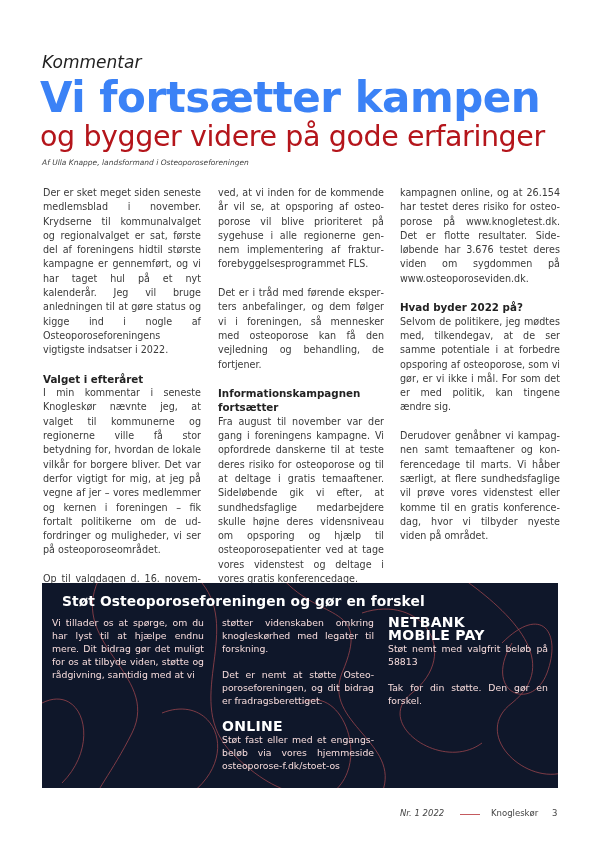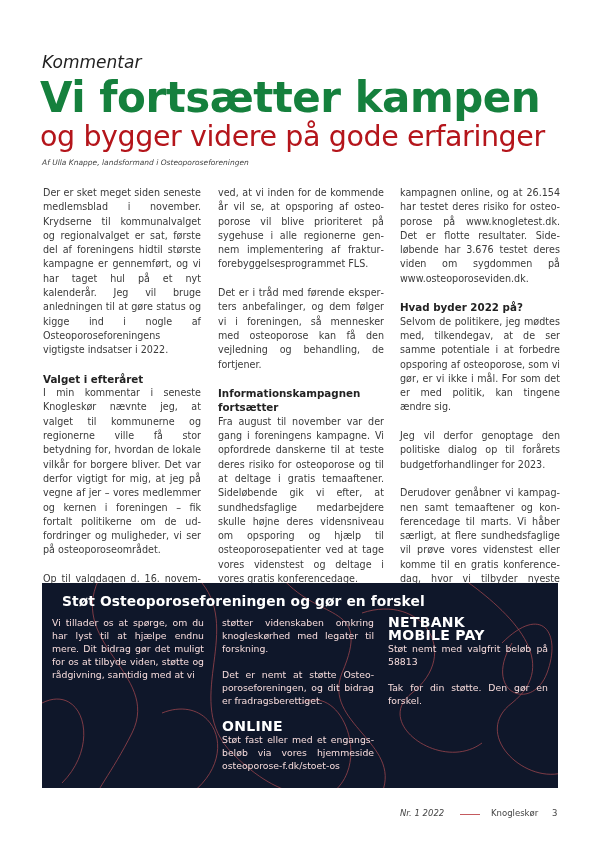--- a/index.html
+++ b/index.html
@@ -1,21 +1,21 @@
 <!DOCTYPE html>
 <html><head>
 <meta charset="utf-8">
 <style>
   html, body { margin: 0; padding: 0; background: #ffffff; }
   body { width: 600px; height: 849px; position: relative; overflow: hidden;
          font-family: "DejaVu Sans", sans-serif; color: #333333; }
   .kicker { position: absolute; left: 42px; top: 52px; font-size: 17px; font-style: italic;
             color: #222; font-family: "DejaVu Sans", sans-serif; }
   .headline { position: absolute; left: 40px; top: 74px; font-size: 42px; font-weight: bold;
-              color: #15803d; letter-spacing: -0.5px; font-family: "DejaVu Sans", sans-serif;
+              color: #3b82f6; letter-spacing: -0.5px; font-family: "DejaVu Sans", sans-serif;
               white-space: nowrap; line-height: 48px; }
   .subhead { position: absolute; left: 40px; top: 120px; font-size: 28.5px; color: #b4151b;
              font-family: "DejaVu Sans", sans-serif; white-space: nowrap; line-height: 34px;
              letter-spacing: -0.4px; }
   .byline { position: absolute; left: 42px; top: 158px; font-size: 7.5px; font-style: italic; color: #444; }
 
   .col { position: absolute; top: 186px; font-size: 9.6px; line-height: 14.3px; color: #3a3a3a;
          text-align: justify; hyphens: manual; }
   .col p { margin: 0 0 14.3px 0; }
   .col h3 { margin: 0; font-size: 10.3px; line-height: 14.3px; font-weight: bold; color: #222; text-align: left; }
@@ -62,21 +62,20 @@
   <p>Det er i tråd med førende eksper­ters anbefalinger, og dem følger vi i foreningen, så mennesker med osteoporose kan få den vejled­ning og behandling, de fortjener.</p>
   <h3>Informationskampagnen fortsætter</h3>
   <p>Fra august til november var der gang i foreningens kampagne. Vi opfor­drede danskerne til at teste deres risiko for osteoporose og til at deltage i gratis temaaftener. Side­løbende gik vi efter, at sundheds­faglige medarbejdere skulle højne deres vidensniveau om opsporing og hjælp til osteoporosepatienter ved at tage vores videnstest og del­tage i vores gratis konferencedage.</p>
   <p>De foreløbige resultater viser, at 462.009 danskere har set</p>
 </div>
 
 <div class="col col3">
   <p>kampagnen online, og at 26.154 har testet deres risiko for osteo­porose på www.knogletest.dk. Det er flotte resultater. Side­løbende har 3.676 testet deres viden om sygdommen på www.osteoporoseviden.dk.</p>
   <h3>Hvad byder 2022 på?</h3>
   <p>Selvom de politikere, jeg mød­tes med, tilkendegav, at de ser samme potentiale i at forbedre opsporing af osteoporose, som vi gør, er vi ikke i mål. For som det er med politik, kan tingene ændre sig.</p>
-  <p>Jeg vil derfor genoptage den politiske dialog op til forårets budgetforhandlinger for 2023.</p>
   <p>Derudover genåbner vi kampag­nen samt temaaftener og kon­ferencedage til marts. Vi håber særligt, at flere sundhedsfaglige vil prøve vores videnstest eller komme til en gratis konference­dag, hvor vi tilbyder nyeste viden på området.</p>
 </div>
 
 <div class="support">
   <svg class="pattern" width="516" height="205" viewBox="0 0 516 205">
     <g fill="none" stroke="#d4585c" stroke-width="0.8" opacity="0.7">
       <path d="M 60 -10 C 20 60, 120 90, 90 150 S 30 230, 80 215"></path>
       <path d="M 160 0 C 200 50, 140 120, 190 170 S 260 200, 230 215"></path>
       <path d="M 240 -5 C 280 40, 330 20, 300 90 C 280 140, 360 160, 340 210"></path>
       <path d="M 320 30 C 380 10, 420 70, 370 110 C 330 140, 400 190, 440 160"></path>

